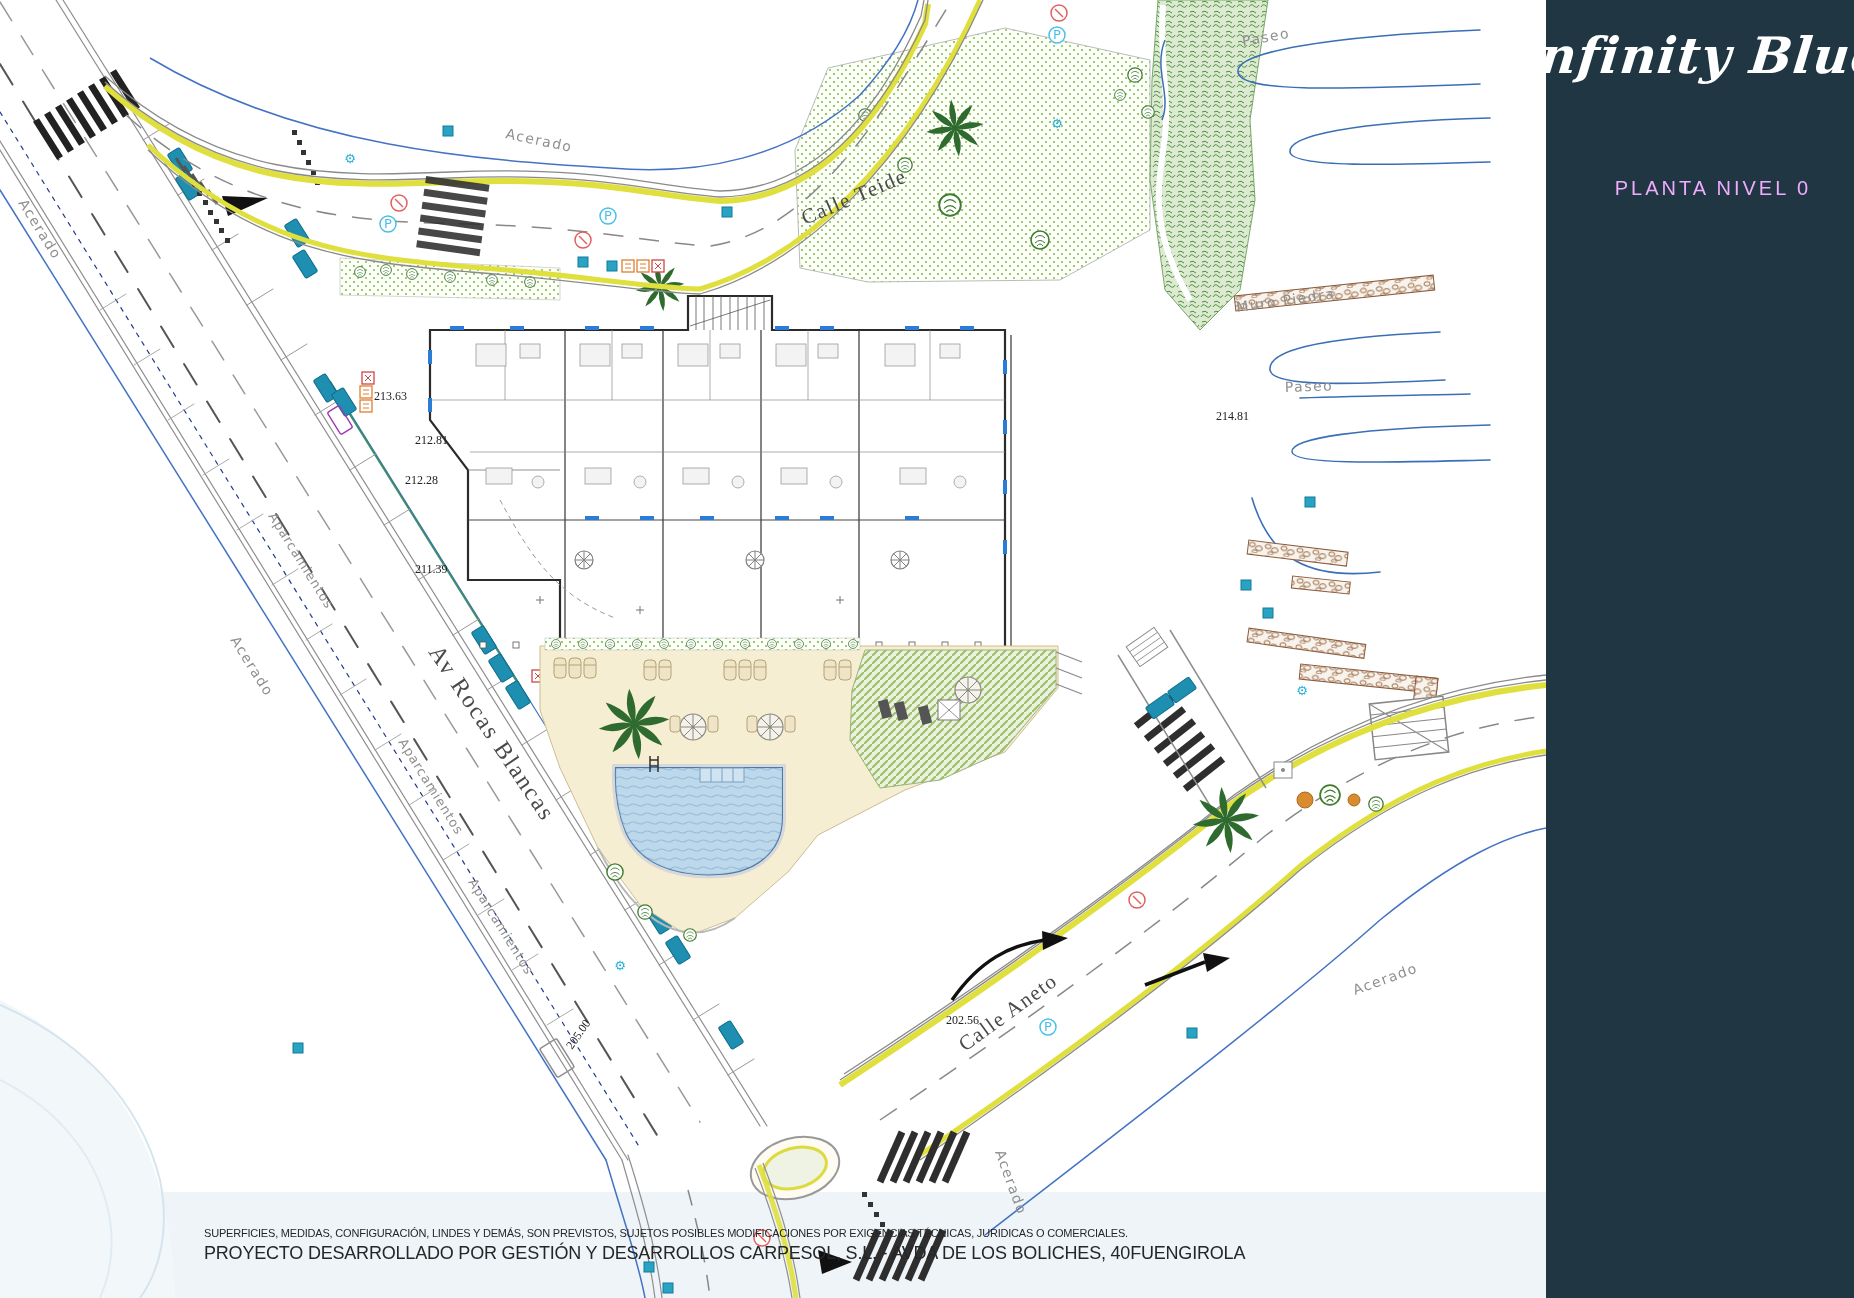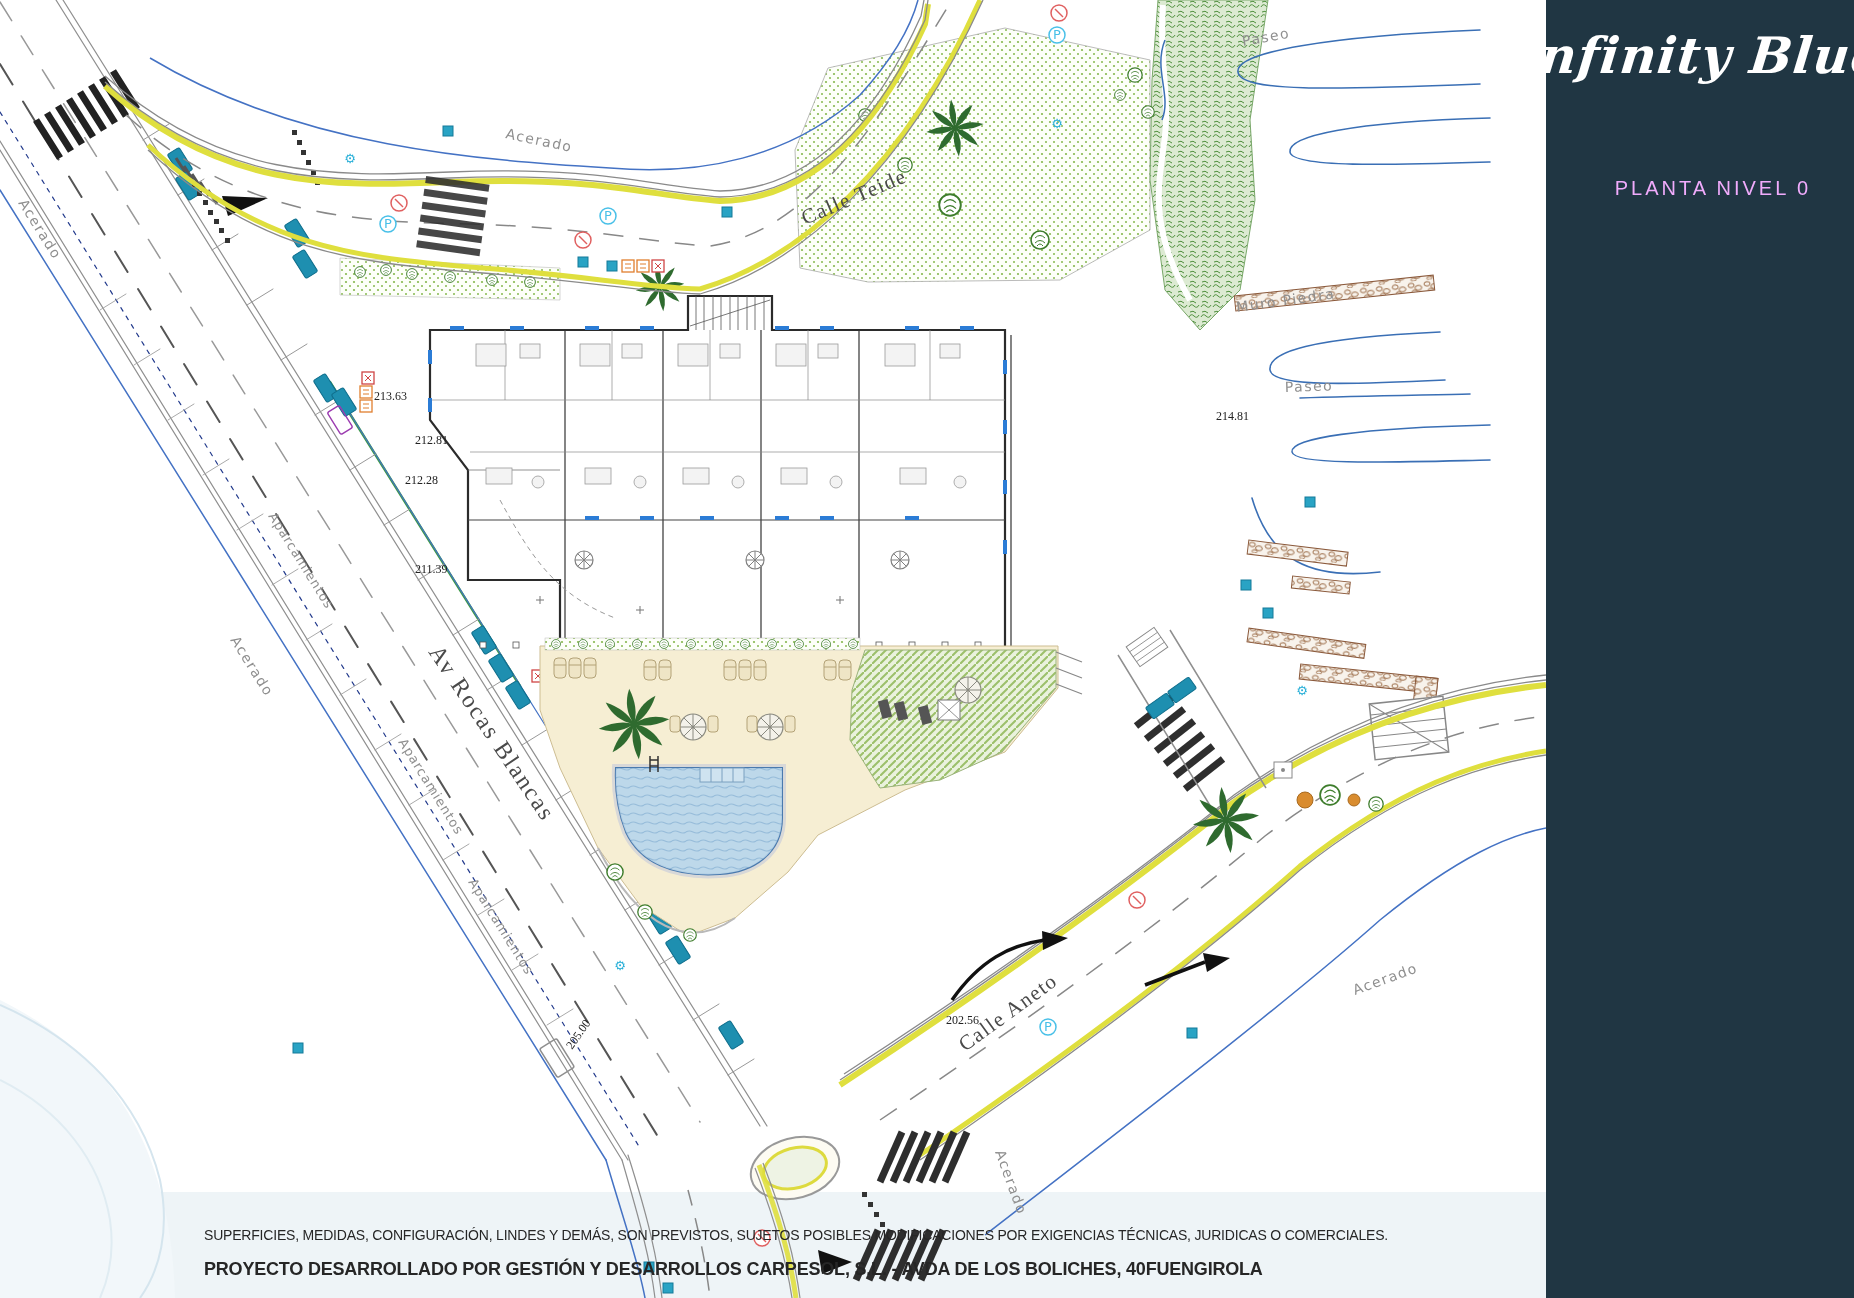--- a/index.html
+++ b/index.html
@@ -8,22 +8,22 @@
   .plan{position:absolute;left:0;top:0;}
   
   .sidebar{position:absolute;left:1546px;top:0;width:308px;height:1298px;background:#203643;
            display:flex;flex-direction:column;align-items:center;}
   .logo{margin-top:26px;color:#ffffff;font-family:"DejaVu Serif",serif;font-style:italic;
         font-weight:bold;font-size:50px;letter-spacing:1px;transform:skewX(-6deg);white-space:nowrap;}
   .plan-label{margin-top:92px;color:#f0abfc;font-size:20px;letter-spacing:3px;font-weight:500;
               padding-left:26px;white-space:nowrap;}
   
   .footer{position:absolute;left:204px;top:1227px;color:#262626;z-index:5;}
-  .f1{font-size:14px;letter-spacing:-0.2px;white-space:nowrap;}
-  .f2{font-size:18px;margin-top:16px;letter-spacing:-0.2px;white-space:nowrap;font-weight:bold;}
+  .f1{font-size:11px;letter-spacing:-0.2px;white-space:nowrap;}
+  .f2{font-size:18px;margin-top:4px;letter-spacing:-0.2px;white-space:nowrap;}
   
   text{user-select:none;}
   .lbl-hand{font-family:"DejaVu Sans",sans-serif;fill:#8f8f8f;font-size:14px;letter-spacing:1.5px;}
   .lbl-hand2{font-family:"DejaVu Sans",sans-serif;fill:#8f8f8f;font-size:13px;letter-spacing:1px;}
   .lbl-street{font-family:"Liberation Serif",serif;fill:#4a4a4a;font-size:21px;letter-spacing:1.5px;}
   .lbl-street-big{font-family:"Liberation Serif",serif;fill:#4a4a4a;font-size:24px;letter-spacing:2px;}
   .lbl-elev{font-family:"Liberation Serif",serif;fill:#222;font-size:12px;}
   .icon-glyph{font-family:"DejaVu Sans",sans-serif;font-size:13px;}
 </style>
 </head>

